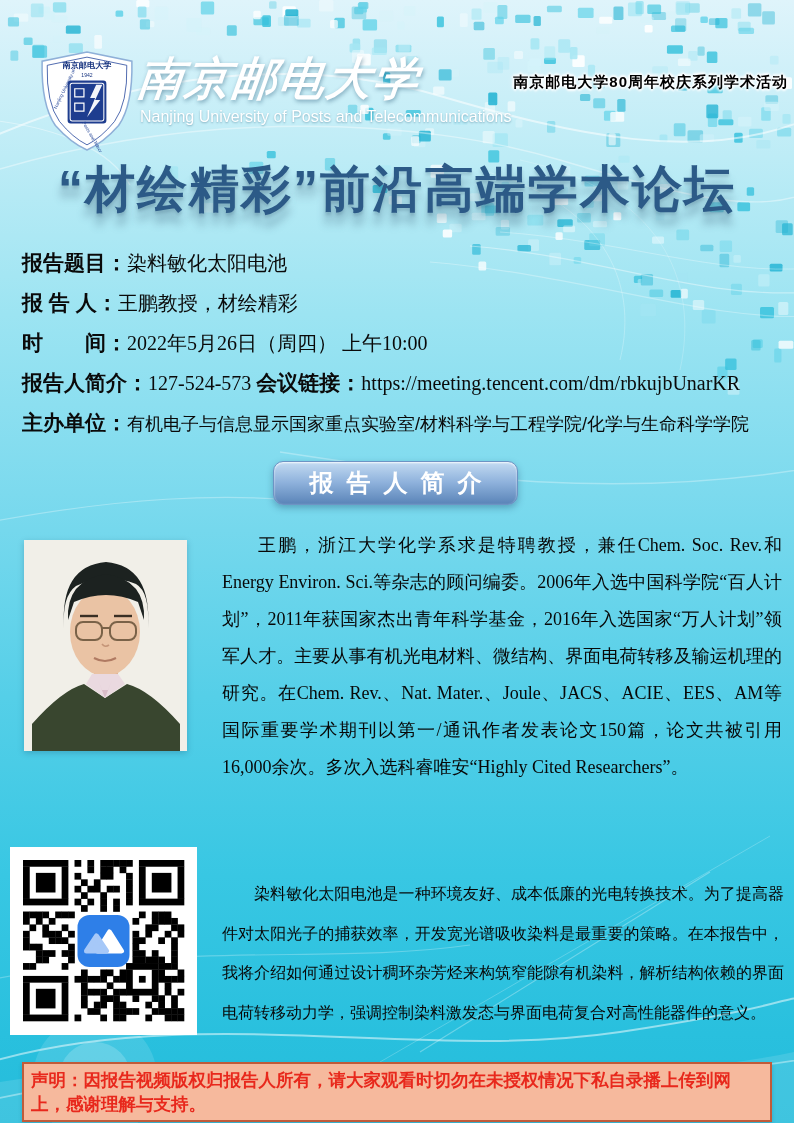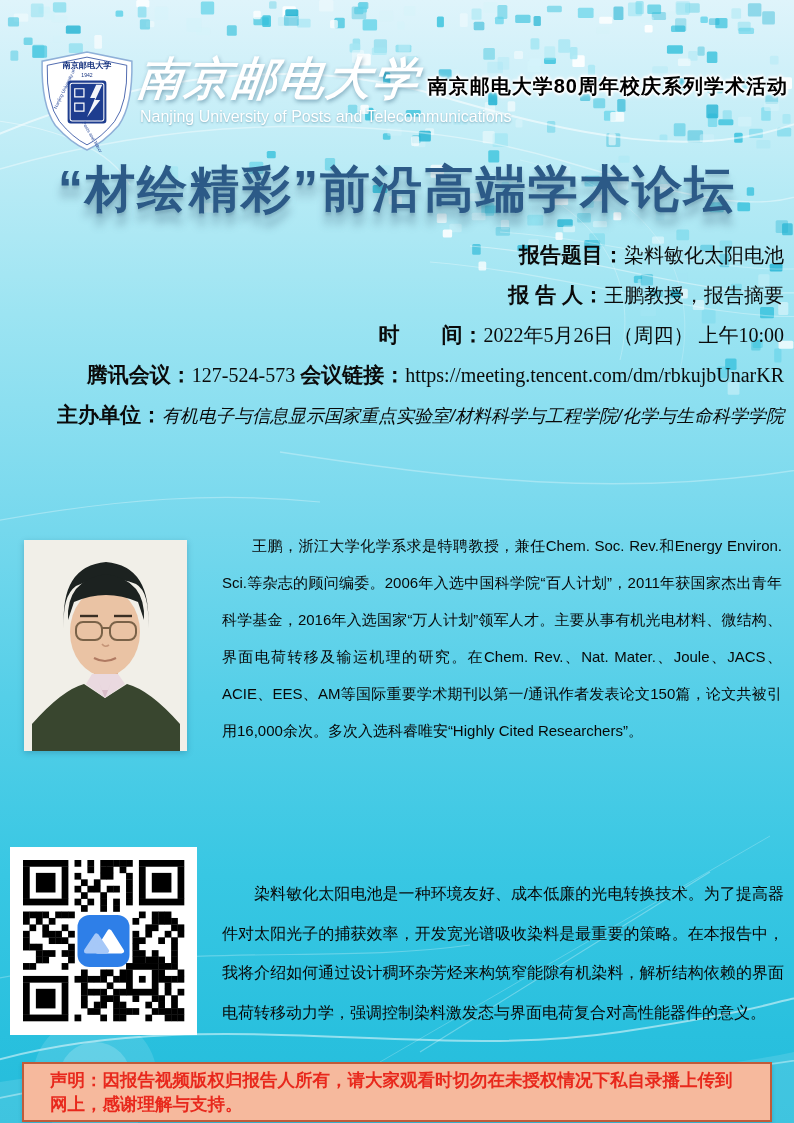--- a/index.html
+++ b/index.html
@@ -18,65 +18,65 @@
     left:138px;top:48px;width:250px;height:62px;
     font-family:"DejaVu Serif","Liberation Serif",serif;font-style:italic;font-weight:bold;
     font-size:45px;color:#ffffff;letter-spacing:2px;line-height:62px;
     text-shadow:1px 2px 4px rgba(30,80,110,.45);transform:skewX(-6deg);white-space:nowrap;
   }
   .english-name{
     left:140px;top:108px;width:270px;font-size:16px;color:#ffffff;white-space:nowrap;
     text-shadow:0 1px 2px rgba(30,80,110,.4);
   }
   .banner{
-    right:6px;top:73px;font-size:20px;font-weight:bold;color:#000;white-space:nowrap;
+    right:6px;top:73px;font-size:15px;font-weight:bold;color:#000;white-space:nowrap;
     text-shadow:-2px 0 2px #fff,2px 0 2px #fff,0 -2px 2px #fff,0 2px 2px #fff,0 0 6px rgba(255,255,255,.9);
     letter-spacing:1px;
   }
   
   .main-title{
     left:0;top:156px;width:794px;text-align:center;
     font-size:50px;font-weight:bold;color:#2c5a87;letter-spacing:2px;white-space:nowrap;
     text-shadow:0 12px 9px rgba(60,95,120,.40),0 3px 3px rgba(60,95,120,.25);
   }
   
-  .info{left:22px;top:236px;width:762px;text-align:right;}
+  .info{left:22px;top:244px;width:762px;}
   .info-row{line-height:38px;white-space:nowrap;}
   .info-label{font-size:21px;font-weight:bold;color:#0a0a0a;}
   .info-value{font-size:20px;color:#0a0a0a;}
   .serif-val{font-family:"Liberation Serif",serif;}
-  .small-val{font-size:18px;font-style:italic;}
+  .small-val{font-size:18px;}
   
   .section-btn{
     left:273px;width:245px;height:44px;border-radius:10px;
     background:linear-gradient(180deg,#c3dbf2 0%,#8fb2dc 48%,#5a84b8 100%);
     border:1px solid #6d94c4;
     box-shadow:inset 0 1px 2px rgba(255,255,255,.85),0 3px 7px rgba(25,60,100,.35);
     color:#fff;font-size:24px;font-weight:bold;text-align:center;line-height:42px;
     letter-spacing:13px;text-indent:13px;
   }
   .btn-speaker{top:461px;}
   .btn-abstract{top:822px;}
   
   .photo{left:24px;top:540px;width:163px;height:211px;box-shadow:0 2px 6px rgba(20,60,90,.25);}
   .bio-text{
-    left:222px;top:527px;width:560px;font-size:15px;line-height:37px;
-    text-align:justify;text-indent:2em;color:#080808;
+    left:222px;top:527px;width:560px;font-size:18px;line-height:37px;
+    text-align:justify;text-indent:2em;color:#080808;font-family:Liberation Serif, serif;
   }
   
   .qr{left:10px;top:847px;width:187px;height:188px;}
   .abstract-text{
     left:222px;top:874px;width:562px;font-size:16px;line-height:39.5px;
     text-align:justify;text-indent:2em;color:#080808;
   }
   
   .footer-box{
     left:22px;top:1062px;width:750px;
     background:#f6b99d;border:2px solid #c05b3a;
-    padding:4px 26px;color:#e8281c;font-weight:bold;font-size:17.5px;line-height:24px;
+    padding:4px 7px;color:#e8281c;font-weight:bold;font-size:17.5px;line-height:24px;
     box-shadow:0 2px 4px rgba(20,60,90,.2);
   }
 </style>
 </head>
 <body>
 
 <div id="poster">
 
   <svg id="decor" viewBox="0 0 794 1123">
     <g id="tiles">
@@ -368,33 +368,34 @@
 
   <div class="abs banner">南京邮电大学80周年校庆系列学术活动</div>
 
   <div class="abs main-title">“材绘精彩”前沿高端学术论坛</div>
 
   <div class="abs info">
     <div class="info-row">
       <span class="info-label">报告题目：</span><span class="info-value">染料敏化太阳电池</span>
     </div>
     <div class="info-row">
-      <span class="info-label">报 告 人：</span><span class="info-value">王鹏教授，报告摘要</span>
+      <span class="info-label">报 告 人：</span><span class="info-value">王鹏教授，材绘精彩</span>
     </div>
     <div class="info-row">
       <span class="info-label">时　　间：</span><span class="info-value serif-val">2022年5月26日（周四） 上午10:00</span>
     </div>
     <div class="info-row">
-      <span class="info-label">腾讯会议：</span><span class="info-value serif-val">127-524-573 </span><span class="info-label">会议链接：</span><span class="info-value serif-val">https://meeting.tencent.com/dm/rbkujbUnarKR</span>
+      <span class="info-label">报告人简介：</span><span class="info-value serif-val">127-524-573 </span><span class="info-label">会议链接：</span><span class="info-value serif-val">https://meeting.tencent.com/dm/rbkujbUnarKR</span>
     </div>
     <div class="info-row">
       <span class="info-label">主办单位：</span><span class="info-value small-val">有机电子与信息显示国家重点实验室/材料科学与工程学院/化学与生命科学学院</span>
     </div>
   </div>
 
+  <div class="abs section-btn btn-speaker">报告人简介</div>
 
   <svg class="abs photo" viewBox="0 0 163 211">
     <rect width="163" height="211" fill="#f6f4ef"></rect>
     <rect width="163" height="211" fill="#e9e6de" opacity=".35"></rect>
     <rect x="70" y="122" width="24" height="26" fill="#dfb394"></rect>
     <ellipse cx="81" cy="92" rx="35" ry="44" fill="#eac3a4"></ellipse>
     <path d="M40,88 Q36,26 82,22 Q128,26 124,88 Q126,52 112,44 Q82,32 52,46 Q38,56 40,88 Z" fill="#1c2220"></path>
     <path d="M44,80 Q42,40 82,34 Q122,40 120,80 L114,62 Q82,48 50,62 Z" fill="#1c2220"></path>
     <rect x="52" y="82" width="26" height="18" rx="7" fill="none" stroke="#7a6248" stroke-width="2"></rect>
     <rect x="86" y="82" width="26" height="18" rx="7" fill="none" stroke="#7a6248" stroke-width="2"></rect>

